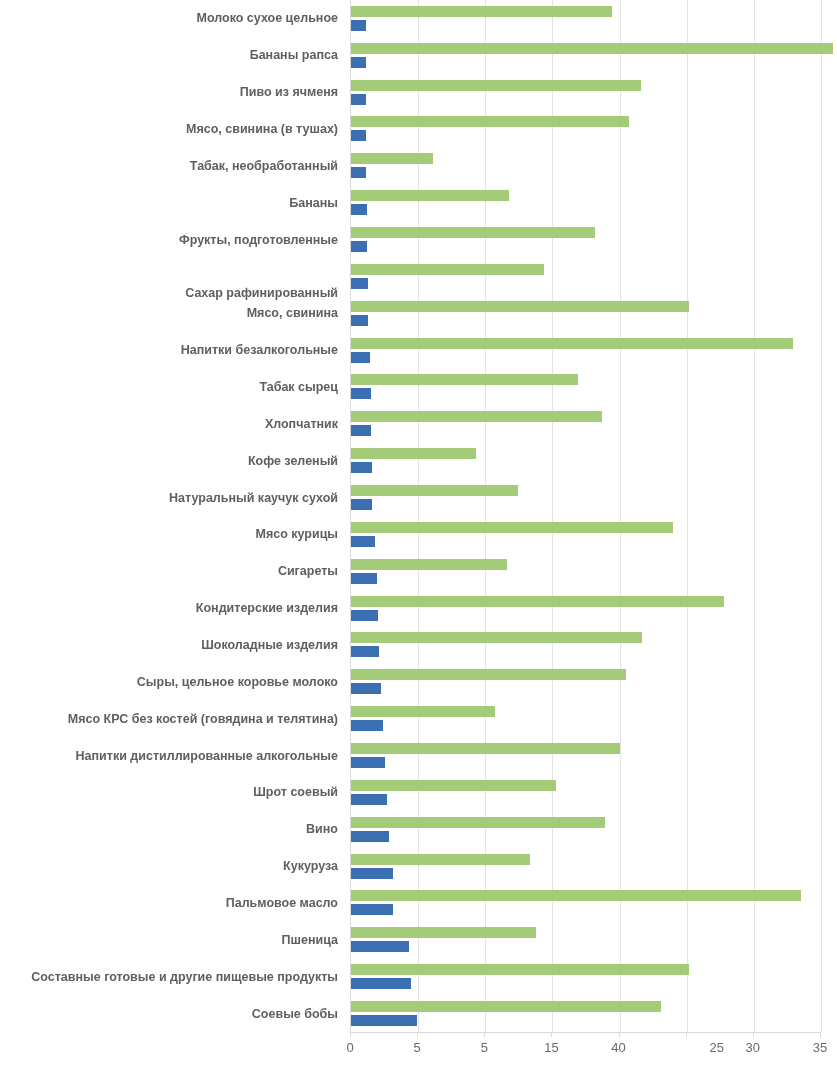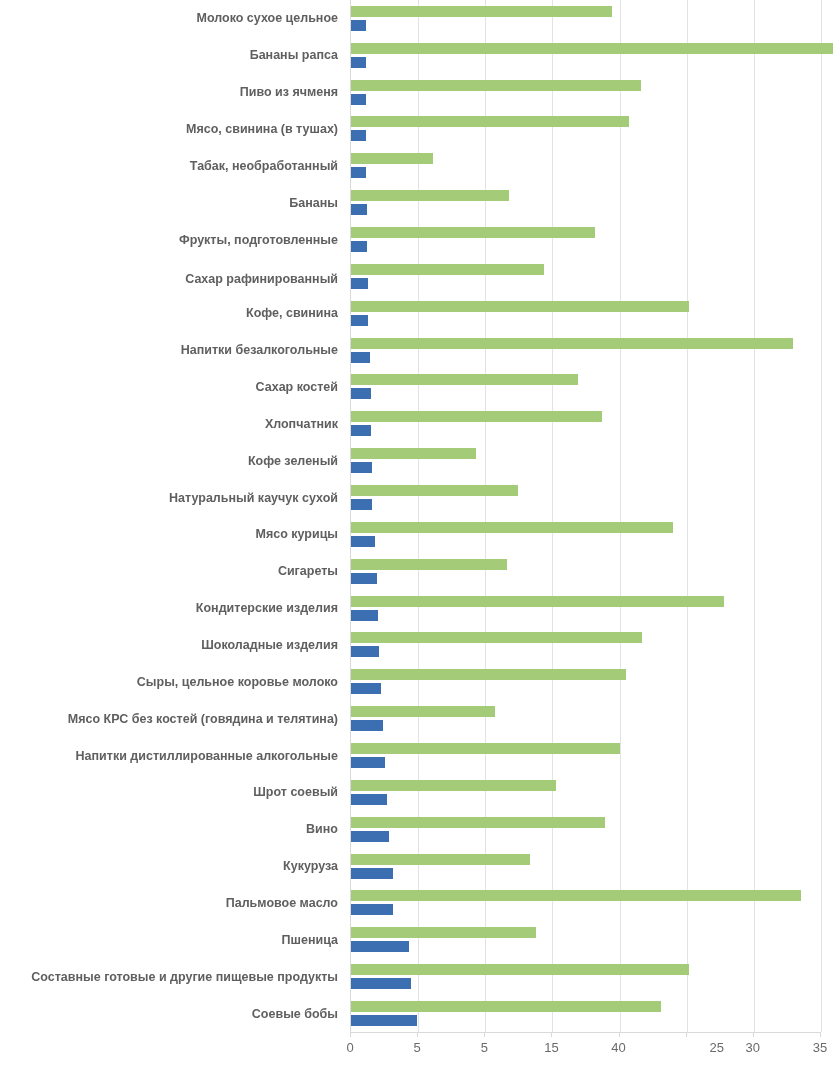--- a/index.html
+++ b/index.html
@@ -121,24 +121,24 @@
 <div id="chart-root">
 
   <div class="cat-labels">
       <div class="cat-label" style="top: 18.4286px;">Молоко сухое цельное</div>
       <div class="cat-label" style="top: 55.2857px;">Бананы рапса</div>
       <div class="cat-label" style="top: 92.1429px;">Пиво из ячменя</div>
       <div class="cat-label" style="top: 129px;">Мясо, свинина (в тушах)</div>
       <div class="cat-label" style="top: 165.857px;">Табак, необработанный</div>
       <div class="cat-label" style="top: 202.714px;">Бананы</div>
       <div class="cat-label" style="top: 239.571px;">Фрукты, подготовленные</div>
-      <div class="cat-label" style="top: 279px;">Сахар рафинированный</div>
-      <div class="cat-label" style="top: 313.286px;">Кофе, свинина</div>
+      <div class="cat-label" style="top: 293px;">Сахар рафинированный</div>
+      <div class="cat-label" style="top: 313.286px;">Мясо, свинина</div>
       <div class="cat-label" style="top: 350.143px;">Напитки безалкогольные</div>
-      <div class="cat-label" style="top: 387px;">Сахар костей</div>
+      <div class="cat-label" style="top: 387px;">Табак сырец</div>
       <div class="cat-label" style="top: 423.857px;">Хлопчатник</div>
       <div class="cat-label" style="top: 460.714px;">Кофе зеленый</div>
       <div class="cat-label" style="top: 497.571px;">Натуральный каучук сухой</div>
       <div class="cat-label" style="top: 534.429px;">Мясо курицы</div>
       <div class="cat-label" style="top: 571.286px;">Сигареты</div>
       <div class="cat-label" style="top: 608.143px;">Кондитерские изделия</div>
       <div class="cat-label" style="top: 645px;">Шоколадные изделия</div>
       <div class="cat-label" style="top: 681.857px;">Сыры, цельное коровье молоко</div>
       <div class="cat-label" style="top: 718.714px;">Мясо КРС без костей (говядина и телятина)</div>
       <div class="cat-label" style="top: 755.571px;">Напитки дистиллированные алкогольные</div>

